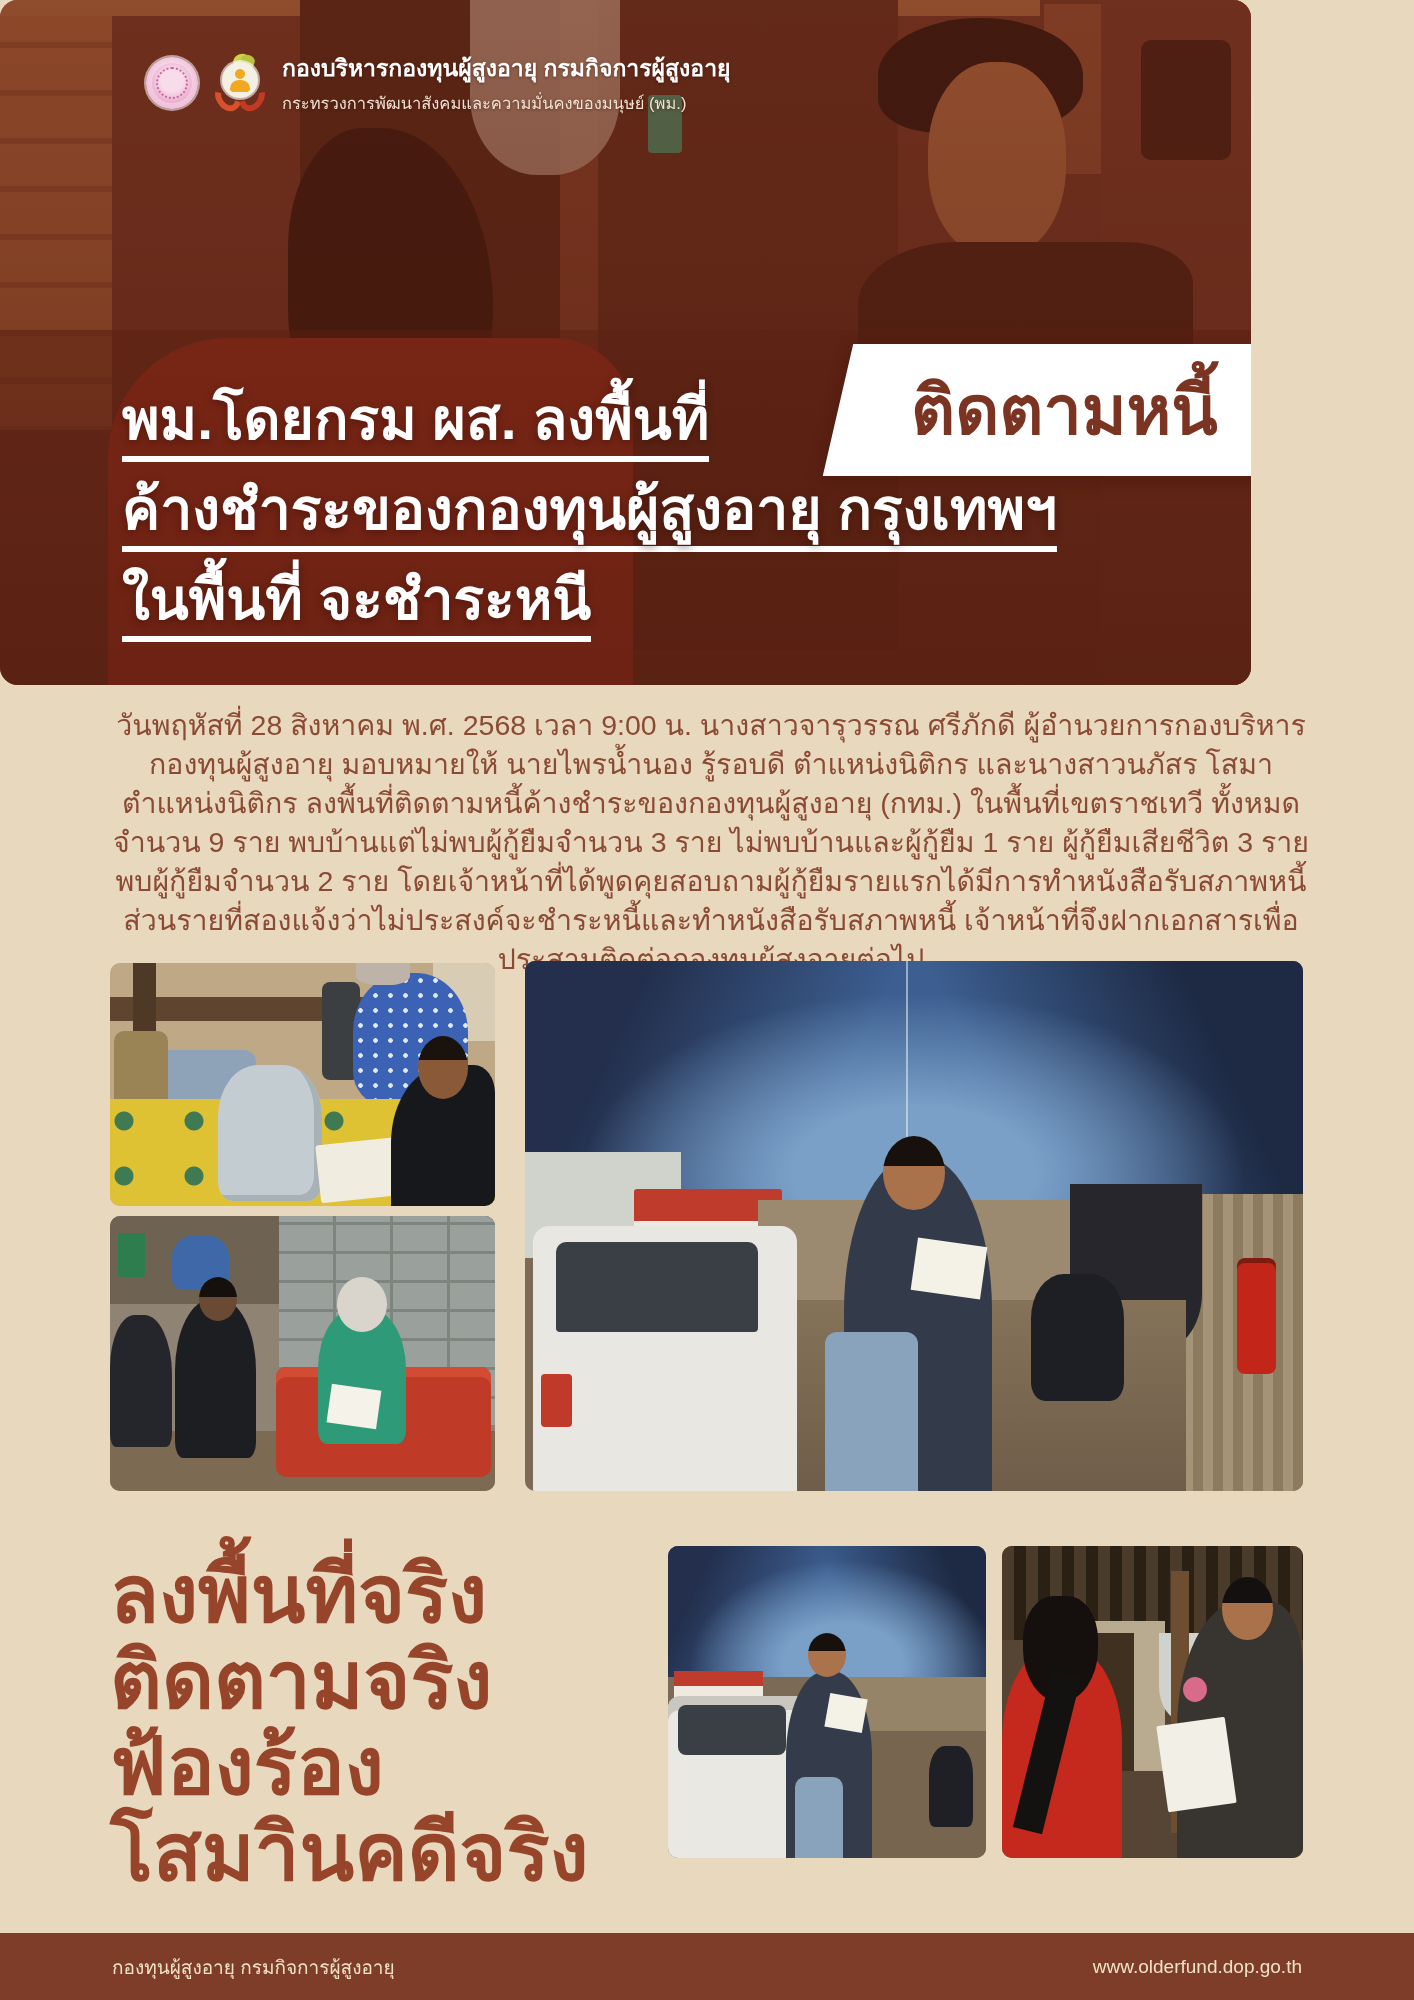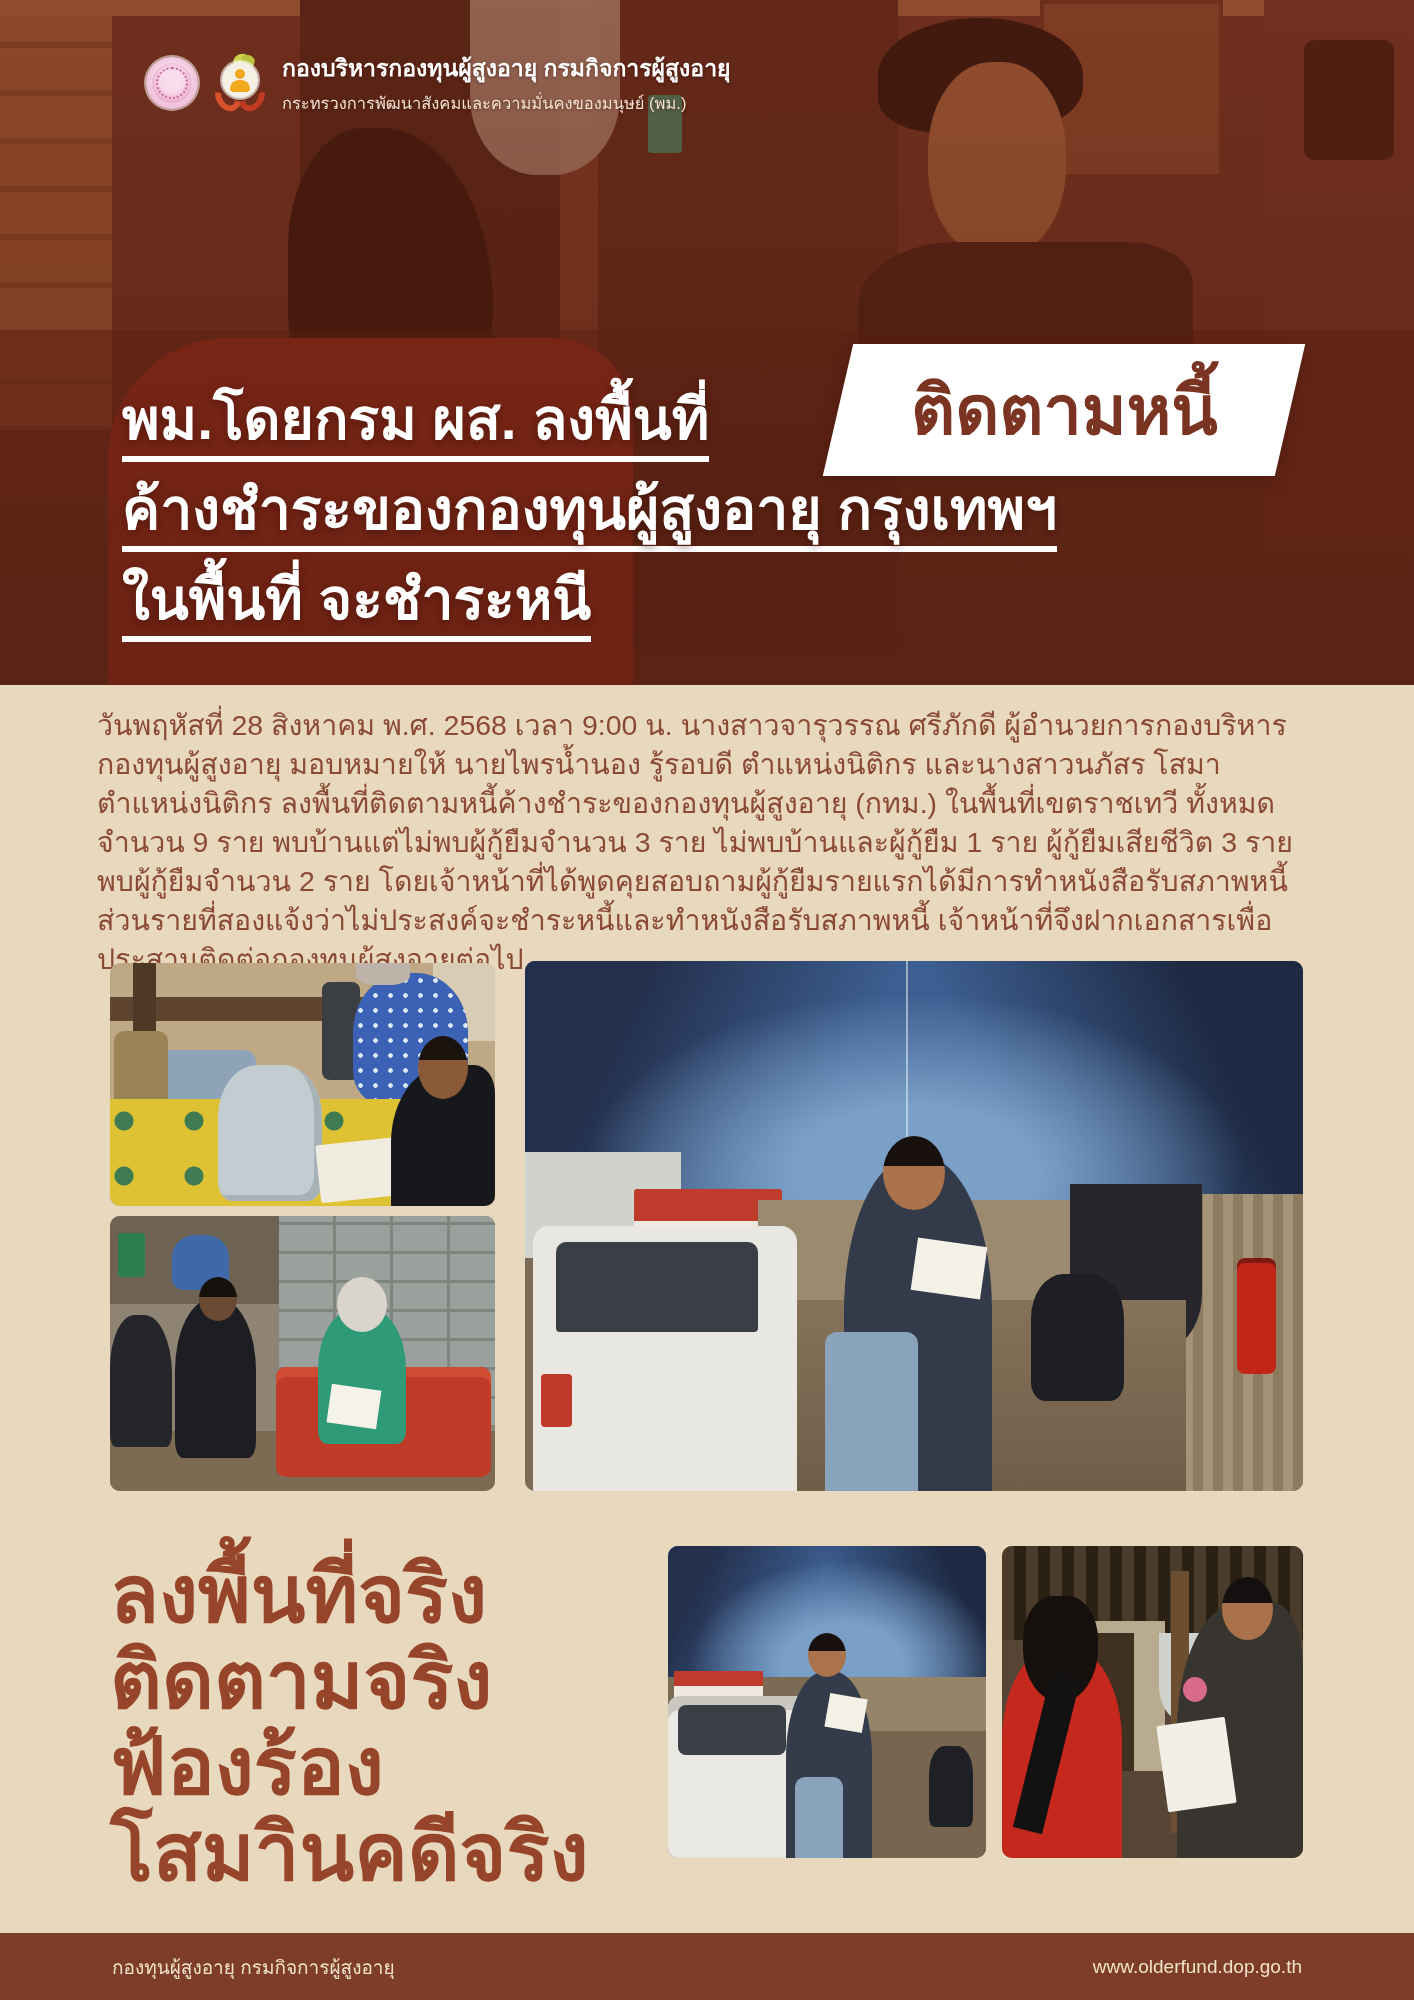--- a/index.html
+++ b/index.html
@@ -2,21 +2,21 @@
 <html><head>
 <meta charset="utf-8">
 <style>
   html,body { margin:0; padding:0; background:#4a4a4a; }
   .poster {
     position:relative; width:1414px; height:2000px;
     background:#e8d8be; overflow:hidden;
     font-family:"Liberation Sans", sans-serif;
   }
   
-  .hero { position:absolute; left:0; top:0; width:1414px; height:685px; background:#6e3322; overflow:hidden; }
+  .hero { position:absolute; left:0; top:0; width:1251px; height:685px; background:#6e3322; overflow:hidden;border-radius:18px; }
   .sh { position:absolute; }
   .hero-darkband { position:absolute; left:0; top:330px; width:1414px; height:355px; background:rgba(82,28,15,.45); }
   .hero-overlay { position:absolute; inset:0;
     background:linear-gradient(180deg, rgba(110,40,22,.40) 0%, rgba(96,33,18,.52) 55%, rgba(86,30,16,.60) 100%); }
   .org-bar { position:absolute; left:146px; top:50px; display:flex; align-items:center; gap:15px; z-index:6; }
   .logo-emblem { width:52px; height:52px; border-radius:50%;
     background:radial-gradient(circle at 50% 45%, #f8dcea 0 28%, #eaaacd 60%, #d887b4 100%);
     box-shadow:0 0 0 2px rgba(255,255,255,.55), inset 0 0 0 6px rgba(255,255,255,.35); position:relative; }
   .logo-emblem .inner { position:absolute; inset:10px; border-radius:50%; border:2px dotted #c9679f; }
   .logo-fund { width:54px; height:58px; position:relative; }
@@ -34,21 +34,21 @@
     padding-bottom:6px; border-bottom:6px solid #ffffff; text-shadow:0 3px 8px rgba(40,10,5,.4); white-space:nowrap; }
   .title-1 { top:390px; }
   .title-2 { top:480px; }
   .title-3 { top:570px; }
   .highlight-box { position:absolute; left:838px; top:344px; width:452px; height:132px; background:#ffffff;
     transform:skewX(-13deg); z-index:7; display:flex; align-items:center; justify-content:center;
     box-shadow:0 5px 16px rgba(55,14,7,.35); }
   .highlight-text { transform:skewX(13deg); font-size:68px; font-weight:bold; color:#7c3422; white-space:nowrap; }
   
   .body-paragraph { position:absolute; left:97px; top:706px; width:1228px; margin:0;
-    font-size:28.5px; line-height:39px; color:#8a4a33; }
+    font-size:28.5px; line-height:39px; color:#8a4a33;text-align:center; }
   .photo { position:absolute; border-radius:10px; overflow:hidden; }
   .photo1 { left:110px; top:963px;  width:385px; height:243px; background:#bfa886; }
   .photo2 { left:110px; top:1216px; width:385px; height:275px; background:#8f8374; }
   .photo3 { left:525px; top:961px;  width:778px; height:530px; background:#7b6a56; }
   .photo4 { left:668px; top:1546px; width:318px; height:312px; background:#7b6a56; }
   .photo5 { left:1002px; top:1546px; width:301px; height:312px; background:#564534; }
   .slogan { position:absolute; left:110px; top:1552px; z-index:3; color:#96452a; font-weight:800;
     font-size:80px; line-height:86px; white-space:nowrap; }
   .footer { position:absolute; left:0; top:1933px; width:1414px; height:67px; background:#7d3d29;
     display:flex; align-items:center; justify-content:space-between; padding:0 112px; box-sizing:border-box;

